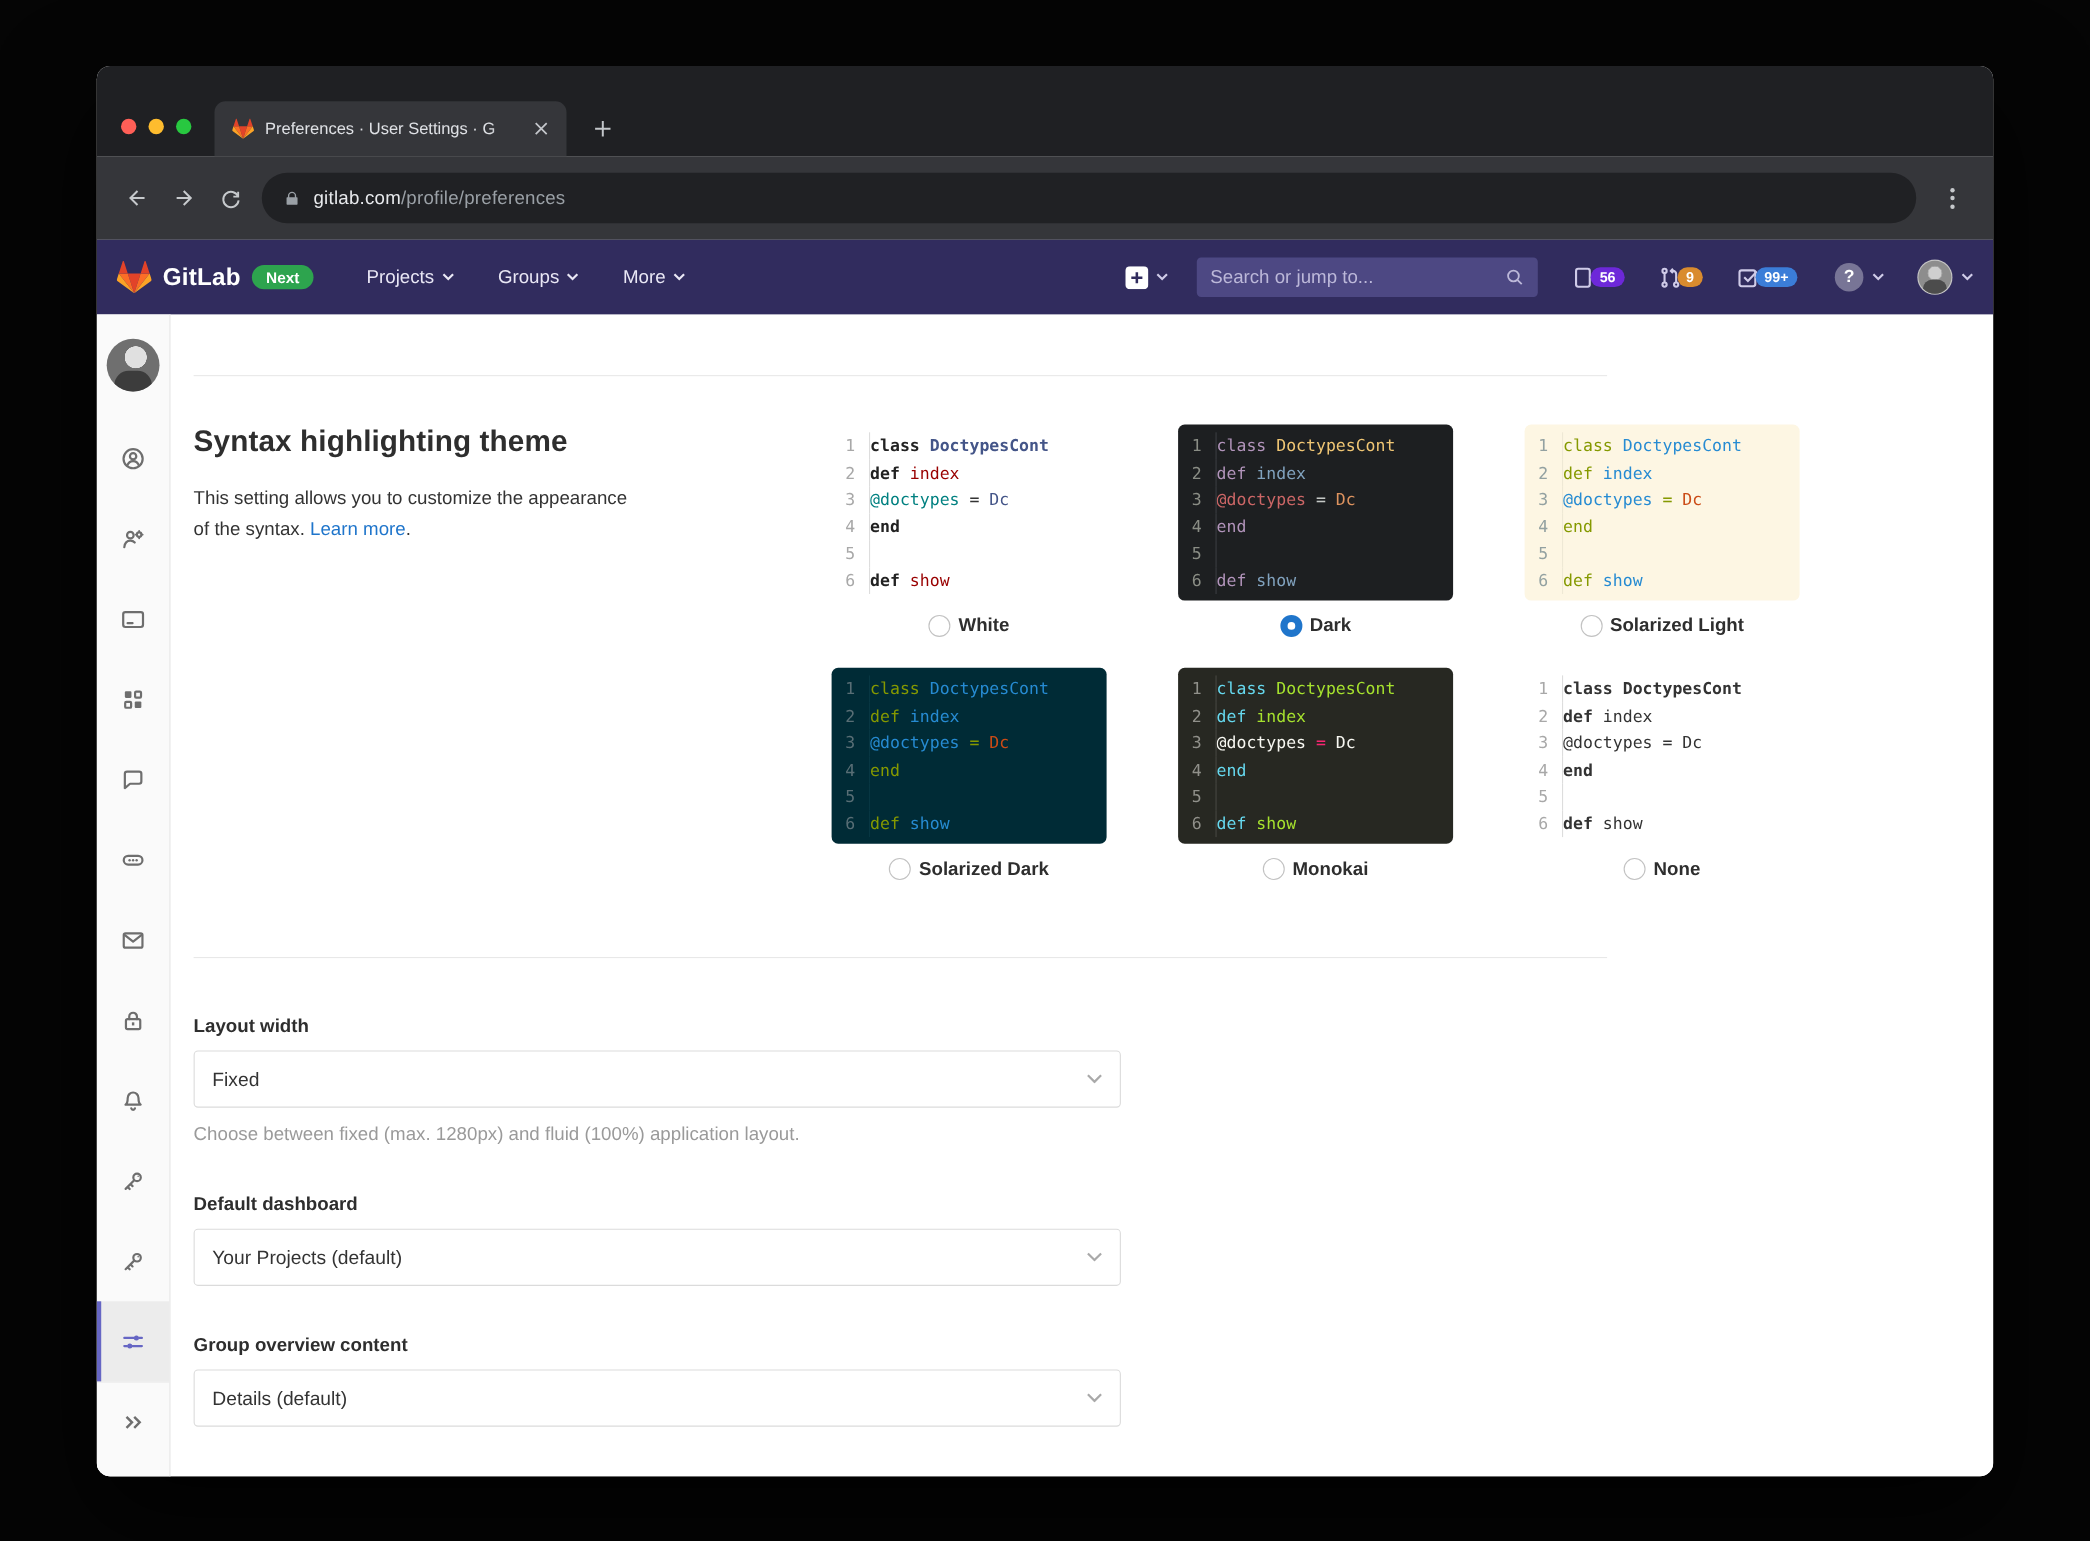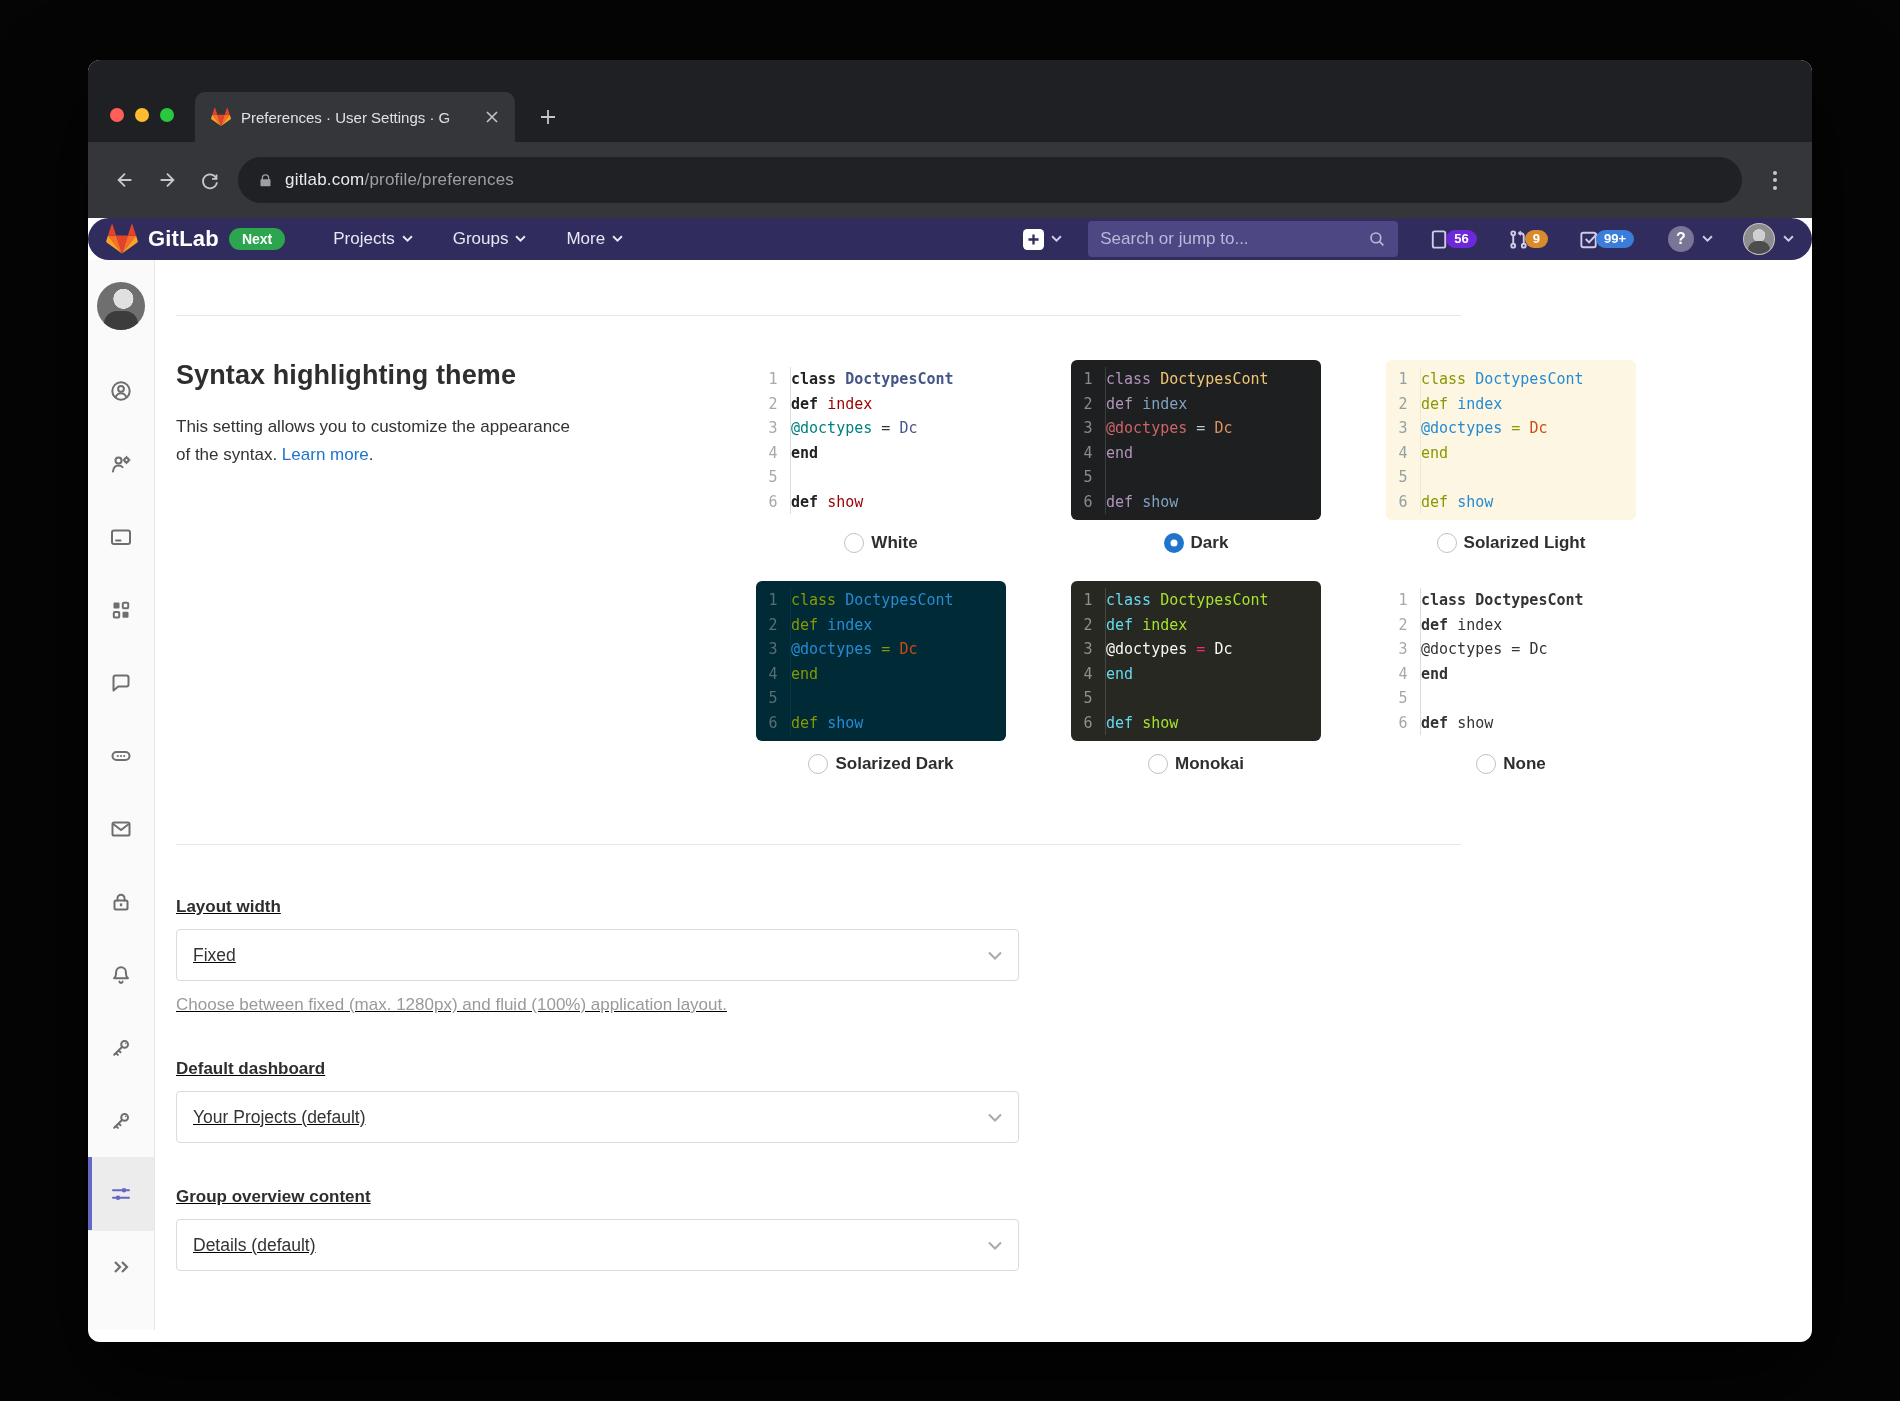--- a/index.html
+++ b/index.html
@@ -34,21 +34,21 @@
   .tb-btn { width:42px; height:42px; display:flex; align-items:center; justify-content:center;
             color:#c6c9cc; flex:0 0 auto; }
   .urlbar { flex:1; height:46px; margin:0 12px 0 8px; background:#202124; border-radius:23px;
             display:flex; align-items:center; padding:0 20px; }
   .url-text { font-size:17px; margin-left:12px; color:#e8eaed; letter-spacing:.2px; }
   .url-text .path { color:#9aa0a6; }
   .kebab { display:flex; flex-direction:column; gap:3.5px; width:20px; align-items:center; }
   .kebab i { width:4px; height:4px; border-radius:50%; background:#c6c9cc; }
 
   
-  .glnav { height:42px; background:#312c5e; display:flex; align-items:center; padding:0 18px;border-radius:26px; }
+  .glnav { height:68px; background:#312c5e; display:flex; align-items:center; padding:0 18px; }
   .gl-logo { width:32px; height:32px; }
   .gl-name { color:#fff; font-size:22px; font-weight:600; margin-left:10px; letter-spacing:.2px; }
   .next-badge { margin-left:10px; background:#2da44e; color:#fff; font-size:14px; font-weight:700;
                 padding:3px 13px; border-radius:12px; }
   .gl-links { display:flex; margin-left:48px; gap:40px; }
   .gl-link { color:#e9e7f5; font-size:17px; font-weight:500; display:flex; align-items:center; gap:7px; }
   .chev { width:11px; height:8px; }
   .nav-right { margin-left:auto; display:flex; align-items:center; }
   .plusbox { display:flex; align-items:center; gap:7px; margin-right:26px; }
   .searchbox { width:310px; height:36px; background:#4d4883; border-radius:4px; display:flex;
@@ -107,21 +107,21 @@
   .radio { width:20px; height:20px; border-radius:50%; border:1.5px solid #c2c2c2; background:#fff;
            flex:0 0 auto; position:relative; }
   .radio.sel { border:none; background:#1f75cb; }
   .radio.sel::after { content:""; position:absolute; left:50%; top:50%; width:7px; height:7px;
            border-radius:50%; background:#fff; transform:translate(-50%,-50%); }
   .radiolabel { font-size:17px; font-weight:600; color:#2e2e2e; }
 
   .hr2 { margin-top:70px; }
   .section2 { display:flex; align-items:flex-start; margin-top:52px; }
   .sec2-left { width:442px; flex:0 0 auto; }
-  .formcol { width:843px;text-decoration:underline; }
+  .formcol { width:843px; }
   .f-label { font-size:17px; font-weight:700; color:#2e2e2e; }
   .f-select { margin-top:12px; height:52px; border:1px solid #dbdbdb; border-radius:4px;
               display:flex; align-items:center; padding:0 16px; background:#fff; }
   .f-value { font-size:17.5px; color:#333; flex:1; }
   .f-help { margin-top:14px; font-size:17px; color:#9a9a9a; }
   .f-gap { margin-top:44px; }
   .sel-chev { color:#a9a9a9; }
 </style>
 </head>
 <body>

